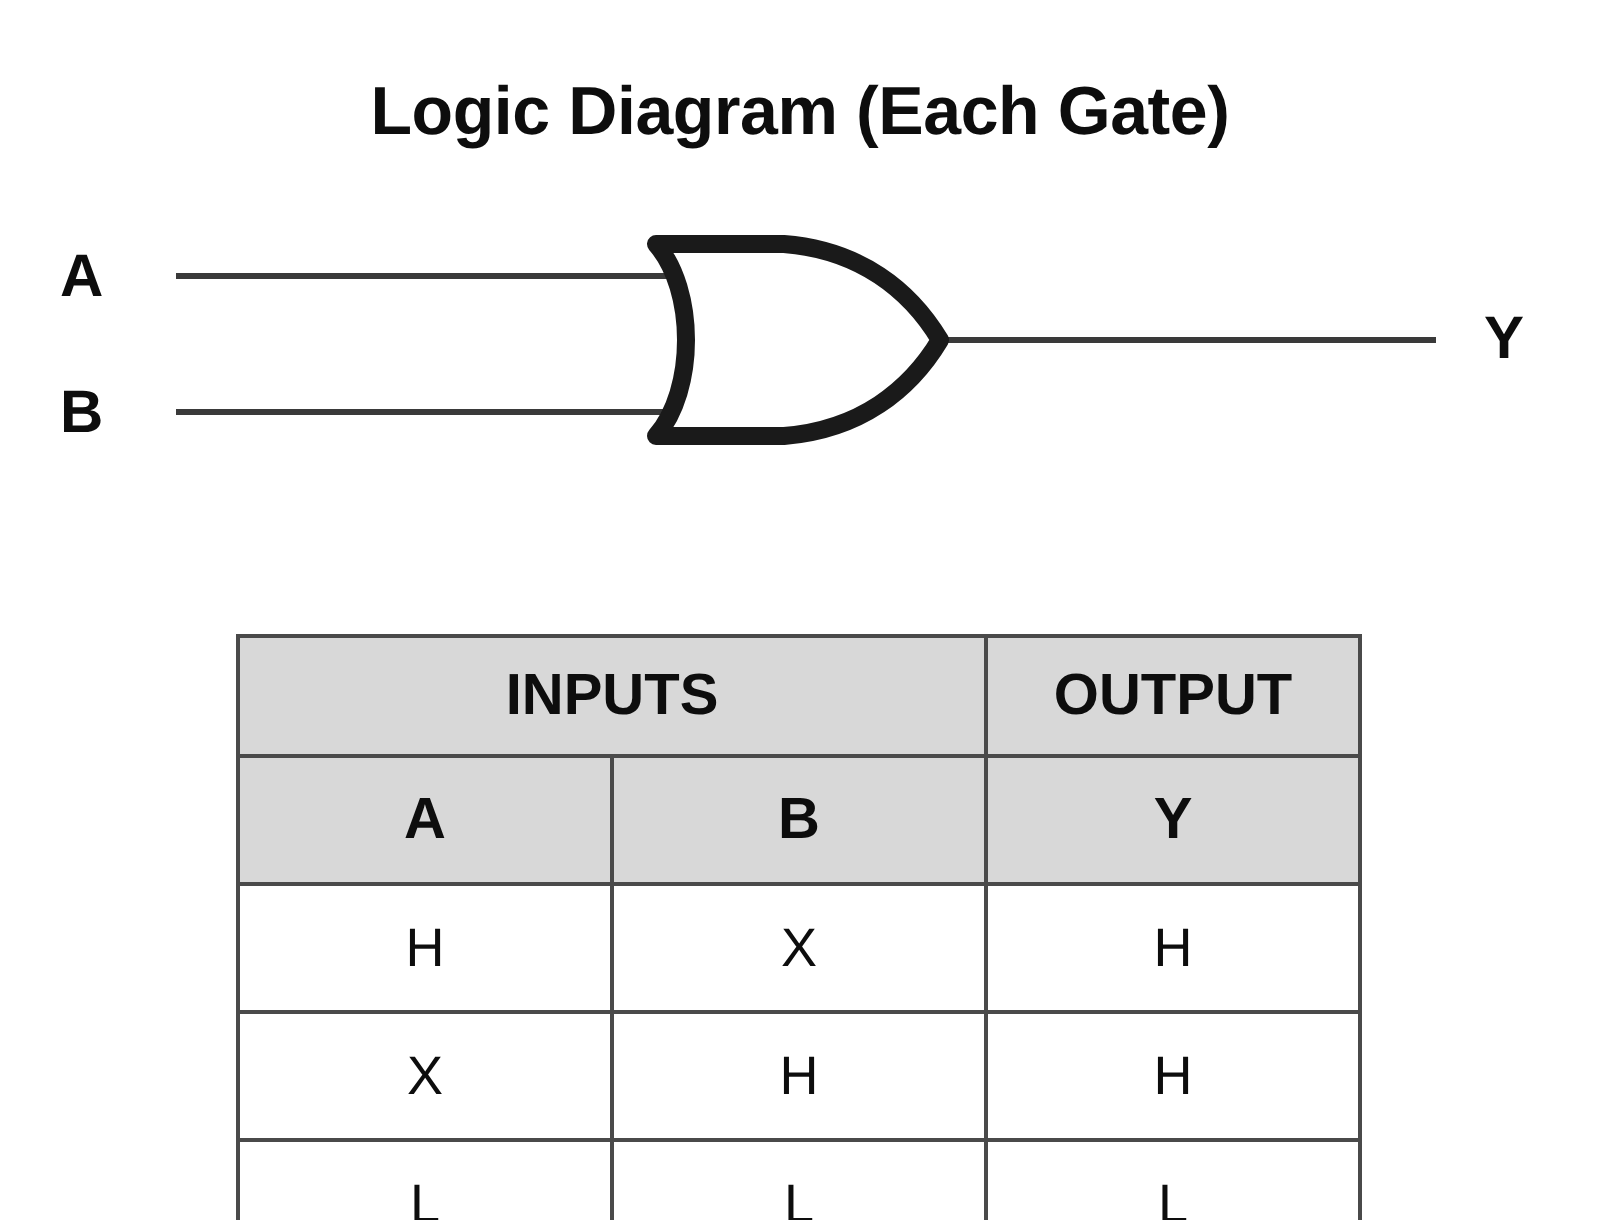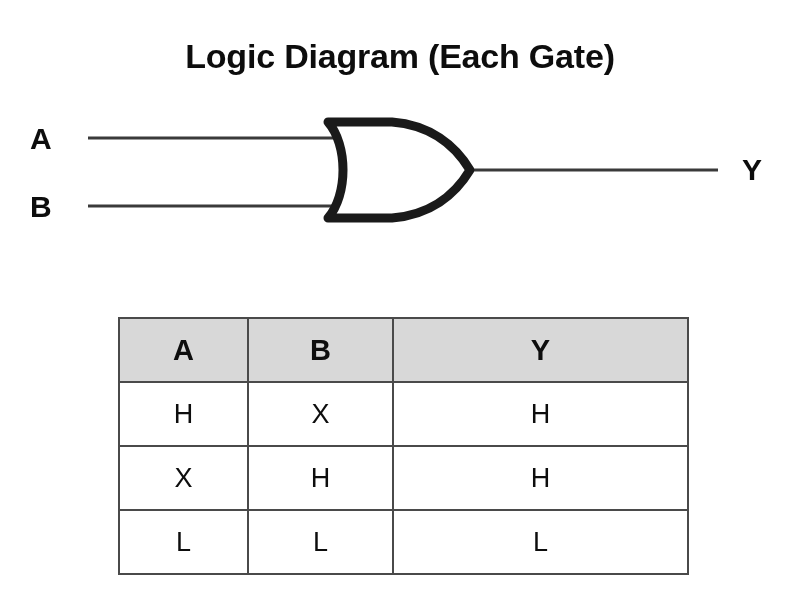--- a/index.html
+++ b/index.html
@@ -121,20 +121,24 @@
     </svg>
 
     <div class="pin-label" id="pin-label-a">A</div>
     <div class="pin-label" id="pin-label-b">B</div>
     <div class="pin-label" id="pin-label-y">Y</div>
   </div>
 
 
   <table class="function-table">
     <tbody>
+      <tr class="grp-row">
+        <td class="hdr" colspan="2">INPUTS</td>
+        <td class="hdr" colspan="1">OUTPUT</td>
+      </tr>
       <tr class="sub-row">
         <td class="hdr col-a">A</td>
         <td class="hdr col-b">B</td>
         <td class="hdr col-y">Y</td>
       </tr>
       <tr class="data-row">
         <td class="col-a">H</td>
         <td class="col-b">X</td>
         <td class="col-y">H</td>
       </tr>

